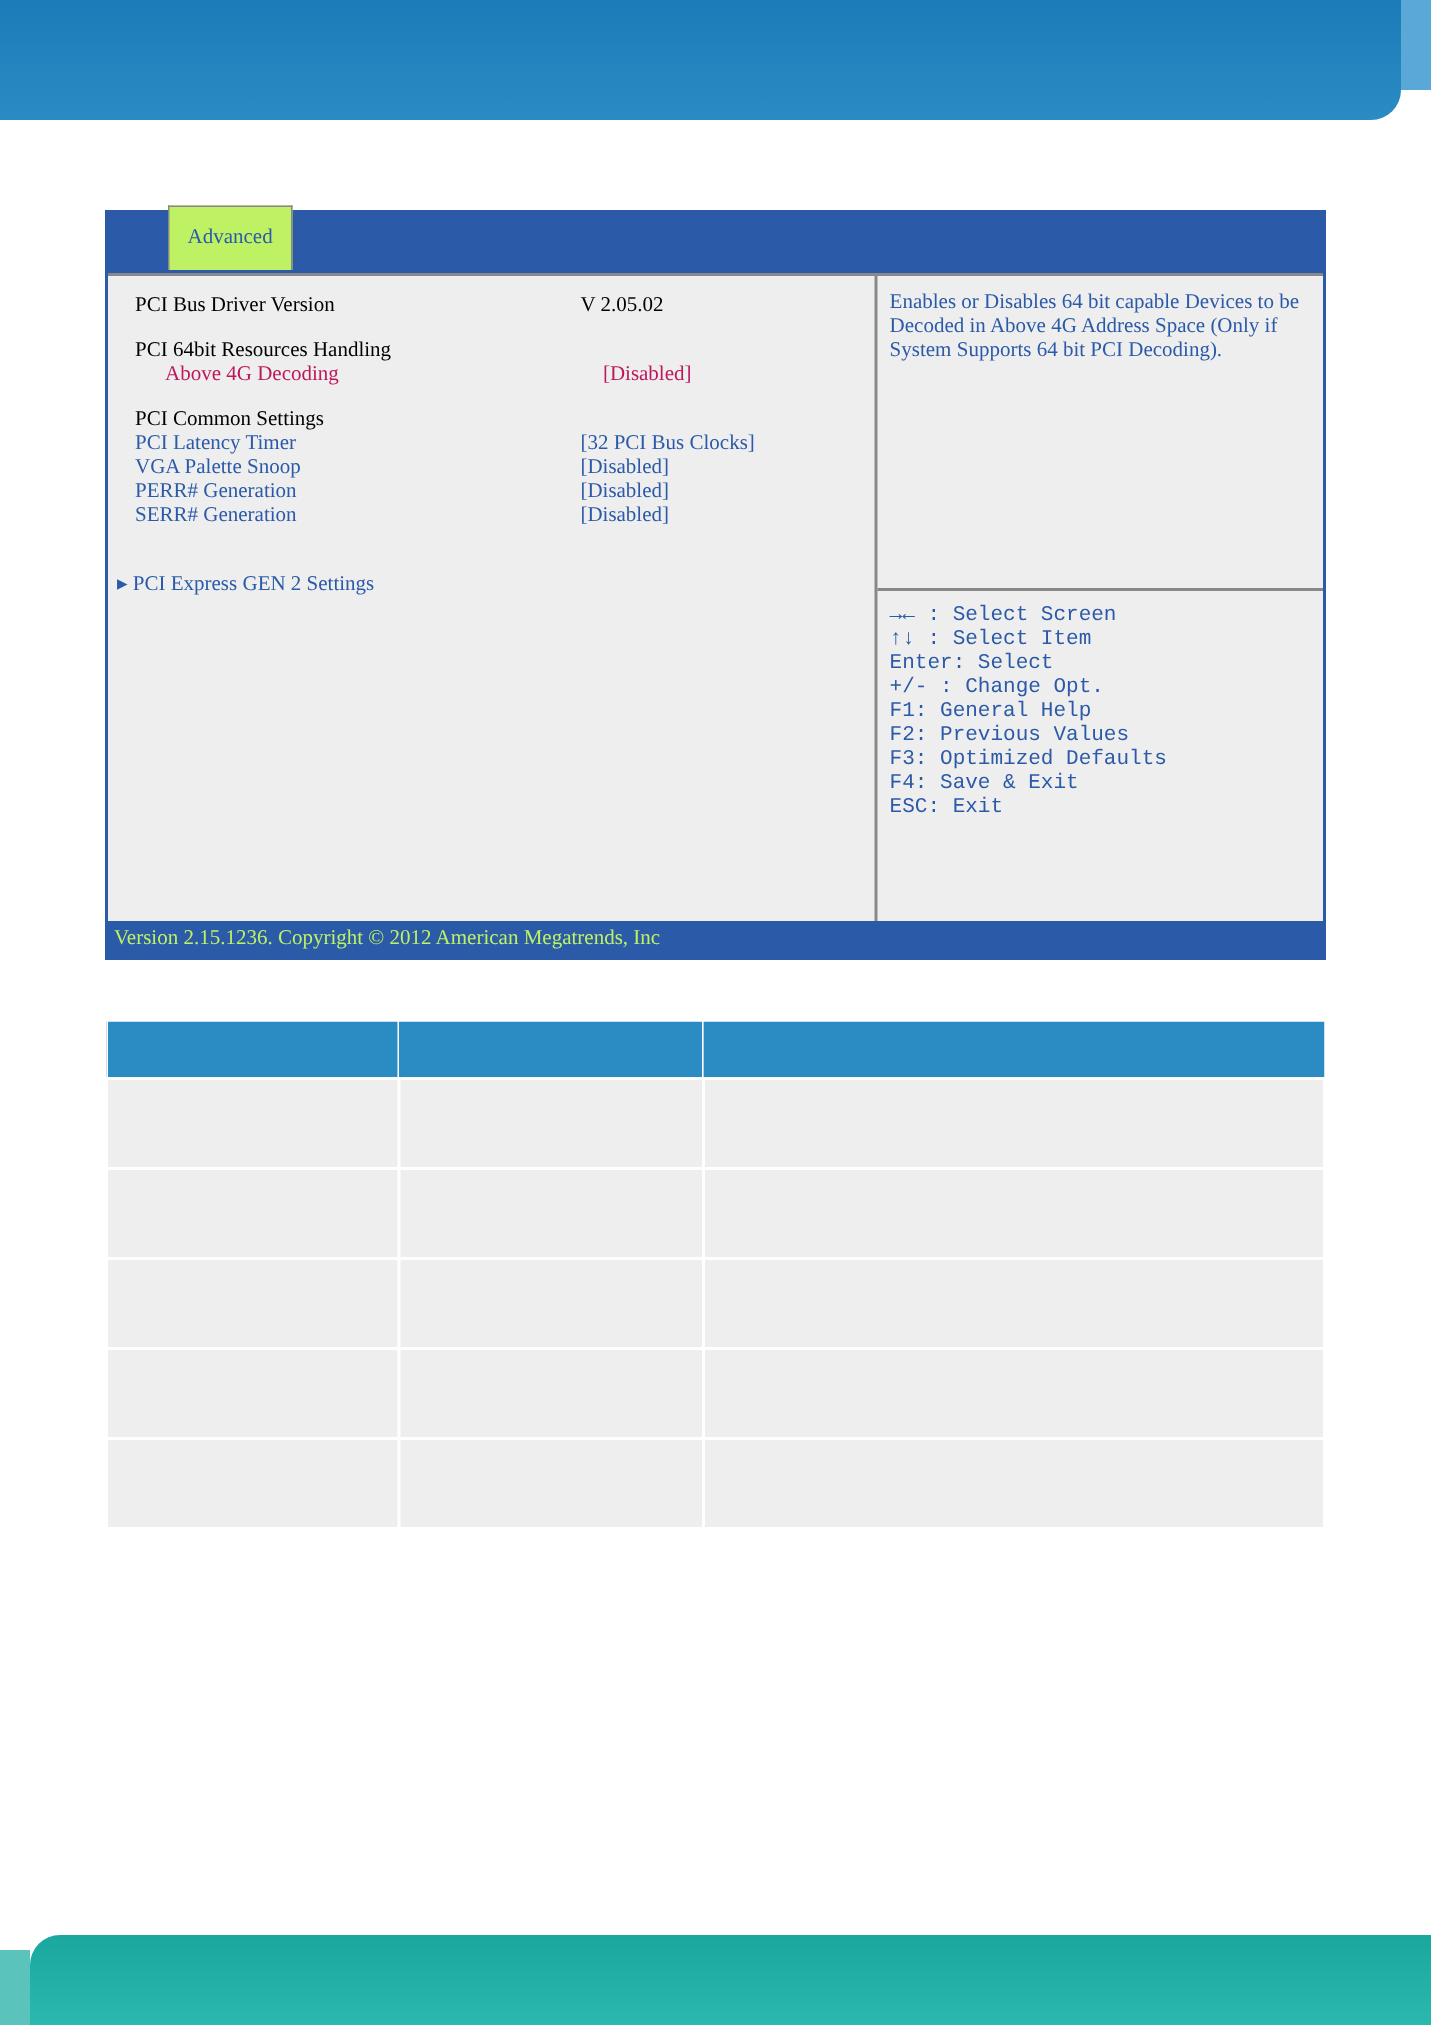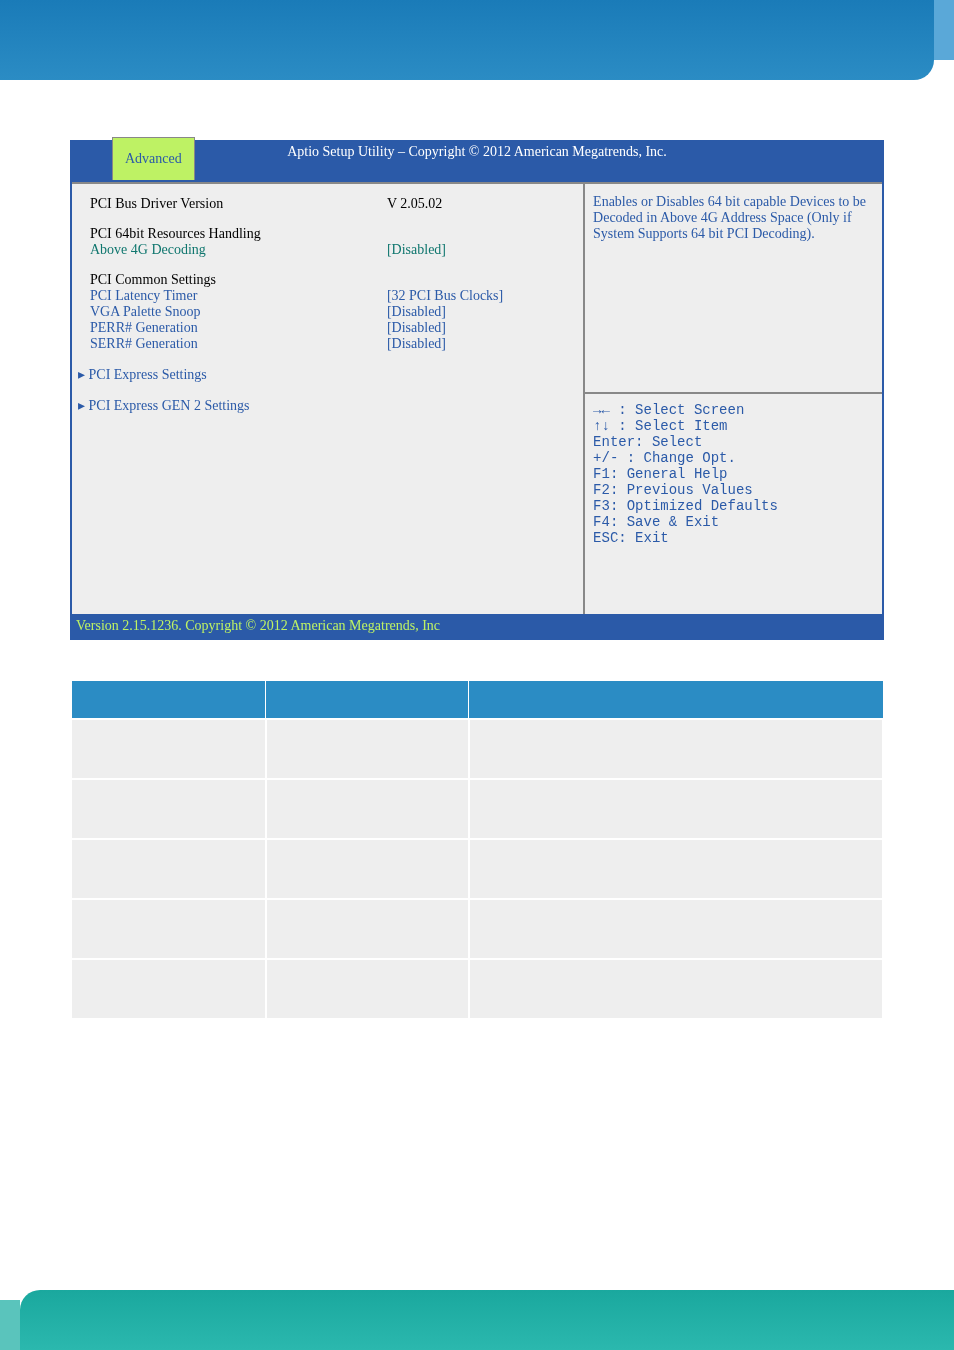--- a/index.html
+++ b/index.html
@@ -85,21 +85,21 @@
       padding: 8px;
       color: #2b5aa8;
       font-size: 14px;
       border-top: 2px solid #888;
     }
     .key-line { display: block; font-family: Liberation Mono, monospace; }
     .row { display: flex; margin-bottom: 0; }
     .label { flex: 1; }
     .value { flex: 0.6; color: #2b5aa8; }
     .blue { color: #2b5aa8; }
-    .gray { color: #0f766e; }
+    .gray { color: #be185d; margin-left: 20px; }
     .submenu { color: #2b5aa8; margin-left: -12px; }
     .arrow { color: #2b5aa8; }
     .section-spacer { height: 14px; }
     .bios-footer {
       background: #2b5aa8;
       color: #bef264;
       text-align: left;
       padding: 4px;
       font-size: 14px;
     }
@@ -143,21 +143,20 @@
       background: #5ac4bc;
     }
   </style>
 </head>
 <body>
 
 <div class="header-bar"></div>
 
 <div class="bios-container">
   <div class="bios-title-bar">
-    <span class="bios-title">Aptio Setup Utility  –  Copyright © 2012 American Megatrends, Inc.</span>
     <span class="tab">Advanced</span>
   </div>
   <div class="bios-body">
     <div class="bios-left">
       <div class="row">
         <span class="label">PCI Bus Driver Version</span>
         <span class="value" style="color:#000">V 2.05.02</span>
       </div>
       <div class="section-spacer"></div>
       <div>PCI 64bit Resources Handling</div>
@@ -177,23 +176,20 @@
       </div>
       <div class="row">
         <span class="label blue">PERR# Generation</span>
         <span class="value">[Disabled]</span>
       </div>
       <div class="row">
         <span class="label blue">SERR# Generation</span>
         <span class="value">[Disabled]</span>
       </div>
       <div class="section-spacer"></div>
-      <div class="submenu">
-        <span class="arrow">▸ </span><span>PCI Express Settings</span>
-      </div>
       <div class="section-spacer"></div>
       <div class="submenu">
         <span class="arrow">▸ </span><span>PCI Express GEN 2 Settings</span>
       </div>
     </div>
     <div class="bios-right">
       <div class="help-text">Enables or Disables 64 bit capable Devices to be Decoded in Above 4G Address Space (Only if System Supports 64 bit PCI Decoding).</div>
       <div class="key-help">
         <span class="key-line">→← : Select Screen</span>
         <span class="key-line">↑↓ : Select Item</span>

